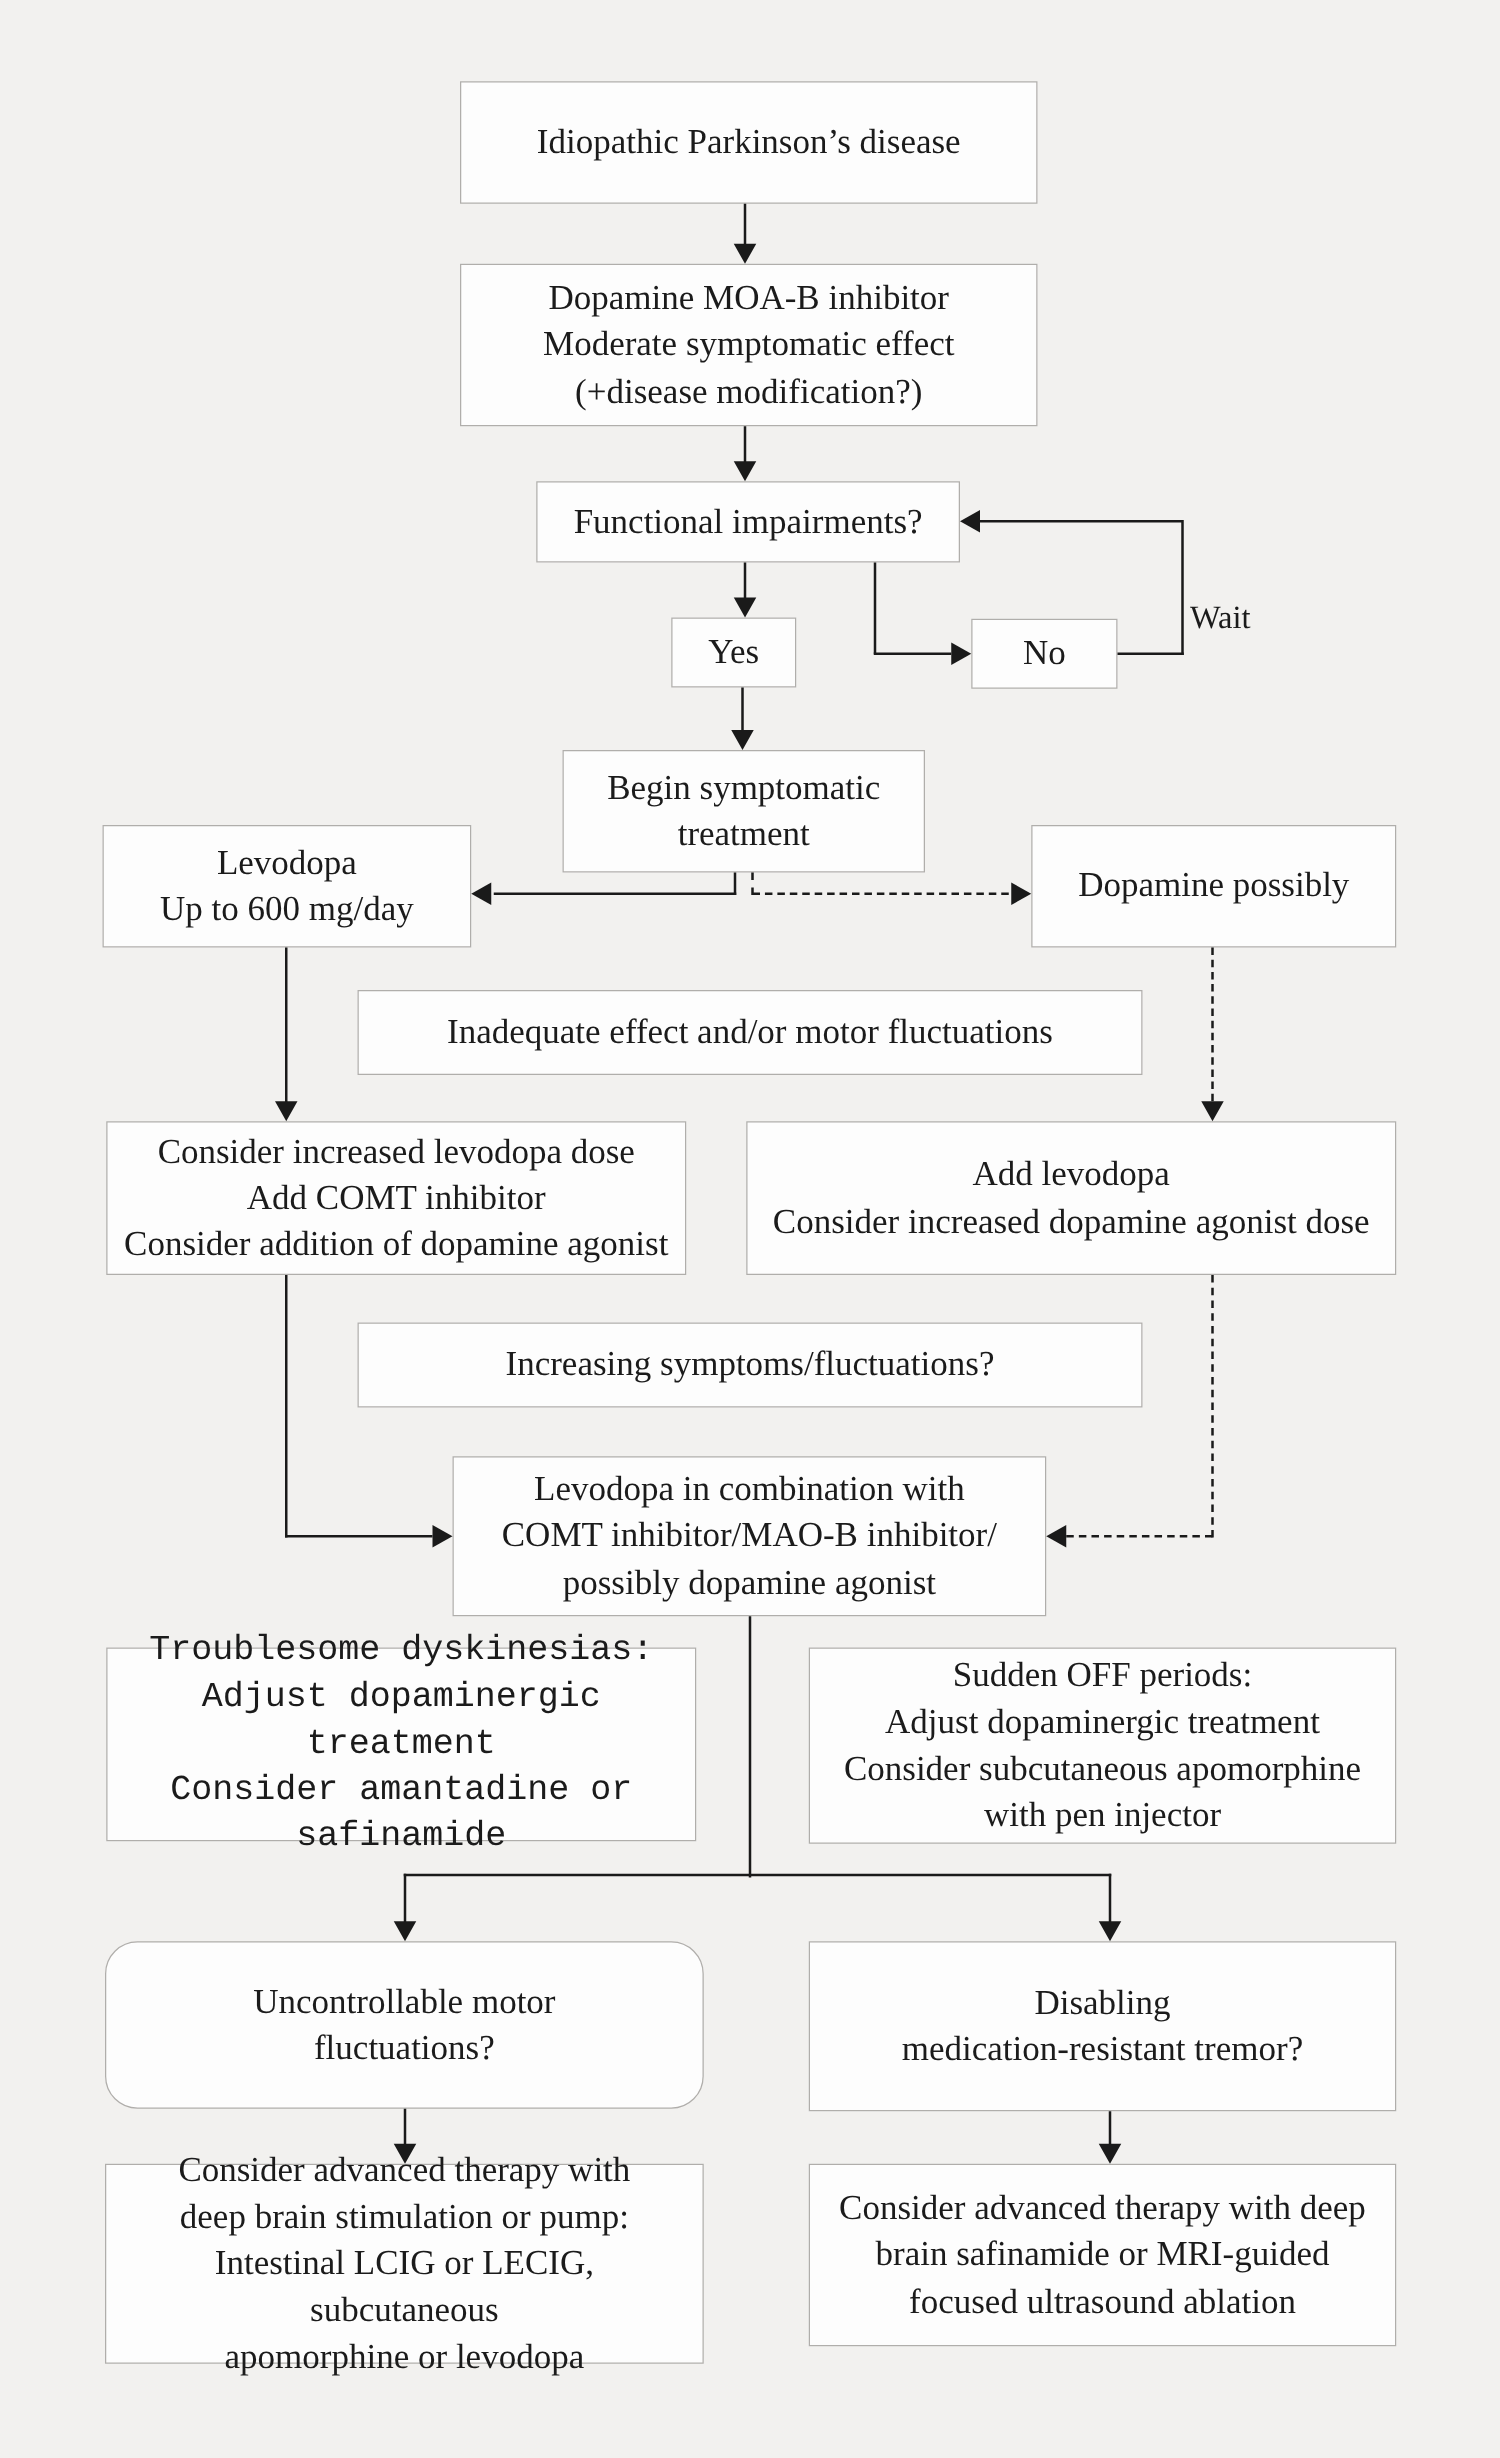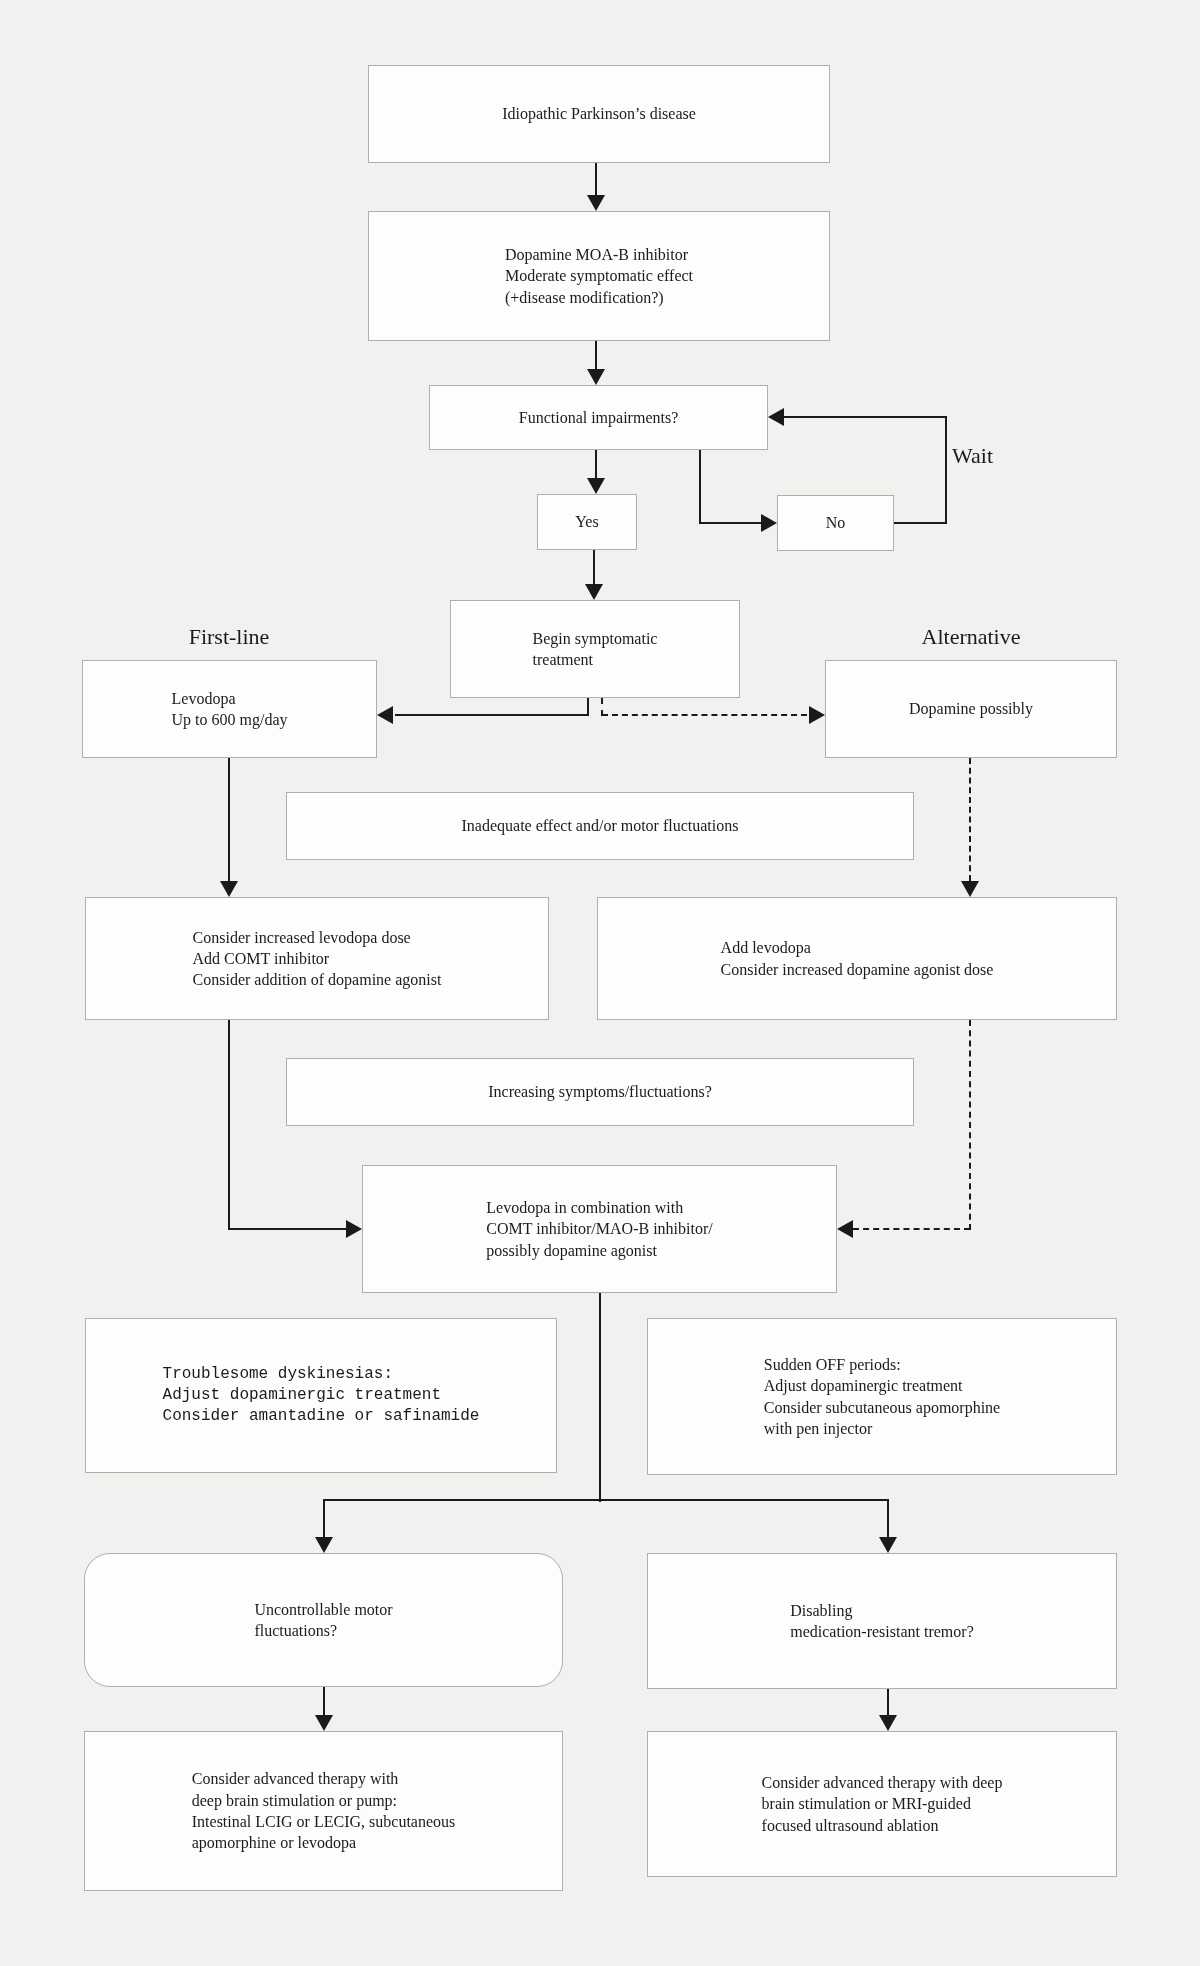--- a/index.html
+++ b/index.html
@@ -5,24 +5,24 @@
   :root{
     --bg:#f2f1ef; --line:#1a1a1a; --box-fill:#fdfdfd; --box-border:#b0aeab; --text:#1b1b1b;
   }
   html,body{margin:0;padding:0;}
   body{background:var(--bg);font-family:"Liberation Serif", serif;}
   #canvas{position:relative;width:1200px;height:1966px;background:var(--bg);overflow:hidden;}
   .node{
     position:absolute;box-sizing:border-box;
     background:var(--box-fill);border:1px solid var(--box-border);
     display:flex;align-items:center;justify-content:center;
-    text-align:left;white-space:pre-line;
-    font-size:16px;line-height:1.33;color:var(--text);padding:4px 10px;
+    text-align:center;white-space:pre-line;
+    font-size:28px;line-height:1.33;color:var(--text);padding:4px 10px;
   }
-  .flabel{position:absolute;font-size:22px;color:var(--text);text-align:center;}
+  .flabel{position:absolute;font-size:26px;color:var(--text);text-align:center;margin-top:36px;}
   .h,.v{position:absolute;background:var(--line);}
   .h{height:2px;} .v{width:2px;}
   .vd{position:absolute;width:0;border-left:2px dashed var(--line);}
   .hd{position:absolute;height:0;border-top:2px dashed var(--line);}
   .ad,.al,.ar{position:absolute;width:0;height:0;}
   .ad{border-left:9px solid transparent;border-right:9px solid transparent;border-top:16px solid var(--line);}
   .al{border-top:9px solid transparent;border-bottom:9px solid transparent;border-right:16px solid var(--line);}
   .ar{border-top:9px solid transparent;border-bottom:9px solid transparent;border-left:16px solid var(--line);}
 </style>
 </head>
@@ -83,21 +83,21 @@
 
   <div class="node" style="left:647px;top:1553px;width:470px;height:136px;">Disabling
 medication-resistant tremor?</div>
 
   <div class="node" style="left:84px;top:1731px;width:479px;height:160px;">Consider advanced therapy with
 deep brain stimulation or pump:
 Intestinal LCIG or LECIG, subcutaneous
 apomorphine or levodopa</div>
 
   <div class="node" style="left:647px;top:1731px;width:470px;height:146px;">Consider advanced therapy with deep
-brain stimulation or MRI-guided
+brain safinamide or MRI-guided
 focused ultrasound ablation</div>
 
   <div class="v" style="left:595px;top:163px;height:33px;"></div>
   <div class="ad" style="left:587px;top:195px;"></div>
 
   <div class="v" style="left:595px;top:341px;height:29px;"></div>
   <div class="ad" style="left:587px;top:369px;"></div>
 
   <div class="v" style="left:595px;top:450px;height:29px;"></div>
   <div class="ad" style="left:587px;top:478px;"></div>

